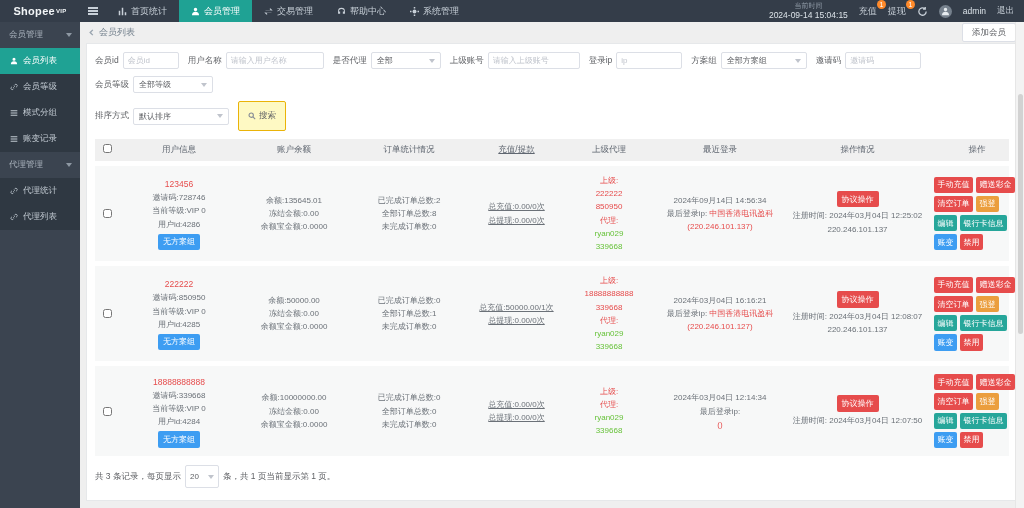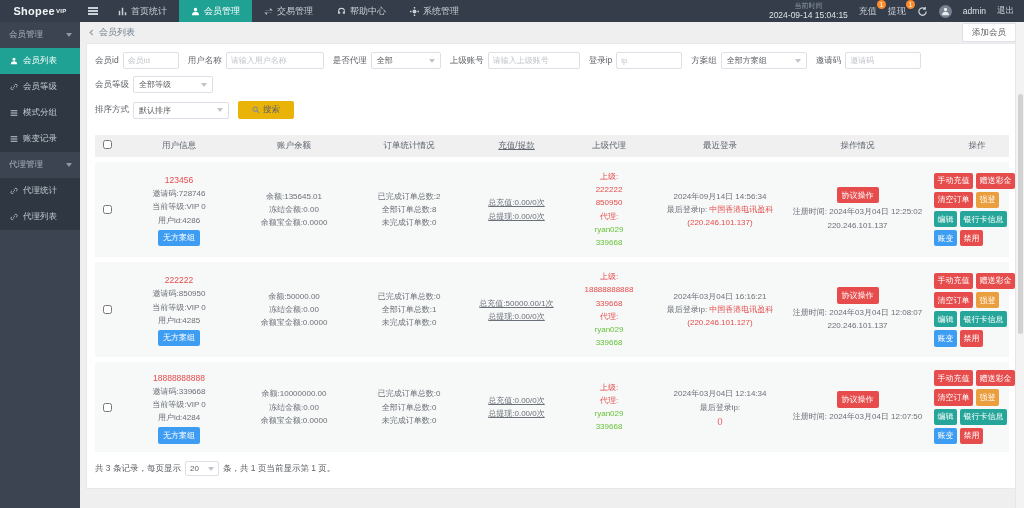--- a/index.html
+++ b/index.html
@@ -48,27 +48,27 @@
   .panel { margin:0 6px; background:#fff; border:1px solid #e6e8ea; padding:0 0 2px; }
 
   
   .filters { display:flex; flex-wrap:wrap; gap:7px 9px; padding:8px 8px 2px; align-items:center; }
   .f { display:flex; align-items:center; gap:4px; }
   .f .flabel { font-size:8.5px; color:#606266; white-space:nowrap; }
   .f input { height:17px; border:1px solid #dcdfe6; border-radius:2px; padding:0 4px; font-size:8px; color:#606266; outline:none; }
   .f input::placeholder { color:#c0c4cc; }
   .sel { height:17px; border:1px solid #dcdfe6; border-radius:2px; display:flex; align-items:center; justify-content:space-between; gap:4px; padding:0 5px; font-size:8px; color:#606266; cursor:pointer; background:#fff; }
   .sel .caret { width:0; height:0; border-left:3px solid transparent; border-right:3px solid transparent; border-top:4px solid #c0c4cc; }
-  .search-btn { height:18px; display:flex; align-items:center; gap:3px; background:#eab308; border:5px solid #eab308; border-radius:2px; padding:0 9px; font-size:8.5px; color:#606266; cursor:pointer; }
+  .search-btn { height:30px; display:flex; align-items:center; gap:3px; background:#fef9c3; border:1px solid #eab308; border-radius:2px; padding:0 9px; font-size:8.5px; color:#606266; cursor:pointer; }
   .search-btn svg { width:8px; height:8px; stroke:#878d96; fill:none; stroke-width:1.4; }
   .filters2 { display:flex; gap:9px; padding:6px 8px 8px; align-items:center; }
 
   
   .table { padding:0 8px; }
-  .thead { display:flex; background:#f0f0f0; padding:5px 0; font-size:8.5px; color:#5f6670; align-items:flex-start;margin-top:8px; }
+  .thead { display:flex; background:#f0f0f0; padding:5px 0; font-size:8.5px; color:#5f6670; align-items:flex-start; }
   .trow { display:flex; align-items:center; background:#f7f8f8; margin-top:5px; padding:8px 0; font-size:8px; line-height:1.65; color:#6b7178; }
   .col { text-align:center; padding:0 3px; }
   .c-check { flex:0 0 24px; display:flex; justify-content:center; }
   .c-user { flex:0 0 120px; }
   .c-balance { flex:0 0 110px; }
   .c-orders { flex:0 0 120px; }
   .c-charge { flex:0 0 95px;text-decoration:underline; }
   .c-agent { flex:0 0 90px; }
   .c-login { flex:0 0 132px; }
   .c-op { flex:0 0 143px; }
@@ -80,21 +80,21 @@
   .badge-blue { display:inline-block; margin-top:3px; background:#3d9df2; color:#fff; border-radius:2px; padding:1.5px 5px; font-size:8px; cursor:pointer; }
   .badge-red { display:inline-block; background:#e64c4c; color:#fff; border-radius:2px; padding:1.5px 5px; font-size:8px; margin-bottom:2px; }
   .actions-box { display:flex; flex-wrap:wrap; gap:3px; padding-left:2px; }
   .abtn { color:#fff; border-radius:2px; padding:1.5px 3.5px; font-size:8px; cursor:pointer; white-space:nowrap; }
   .abtn.red { background:#e64c4c; color:#fff; }
   .abtn.orange { background:#eb9e3e; }
   .abtn.teal { background:#26a69a; }
   .abtn.blue { background:#3d9df2; }
 
   .tfoot { display:flex; align-items:center; gap:4px; padding:9px 8px 10px; font-size:8.5px; color:#606266; }
-  .mini-sel { height:15px; padding:0 4px; }
+  .mini-sel { height:23px; padding:0 4px; }
 
   
   .scrollbar { position:fixed; right:0; top:22px; width:9px; height:486px; background:#f3f3f3; border-left:1px solid #e6e6e6; }
   .scrollbar .thumb { position:absolute; top:72px; left:1.5px; width:5px; height:240px; background:#d2d2d2; border-radius:3px; }
 </style>
 </head>
 <body>
 
 <div class="topbar">
   <div class="logo">

